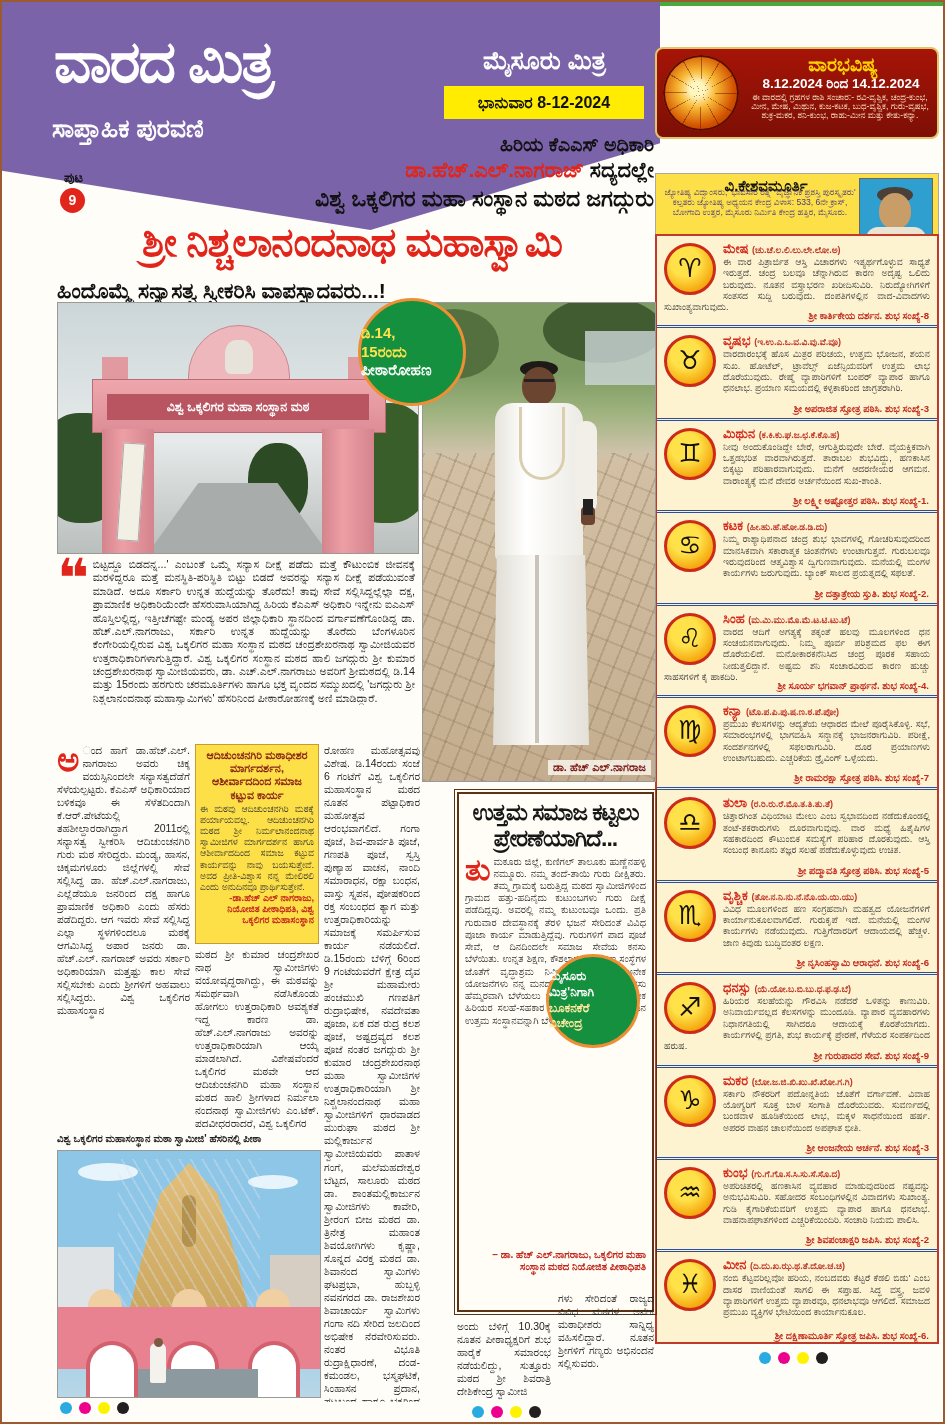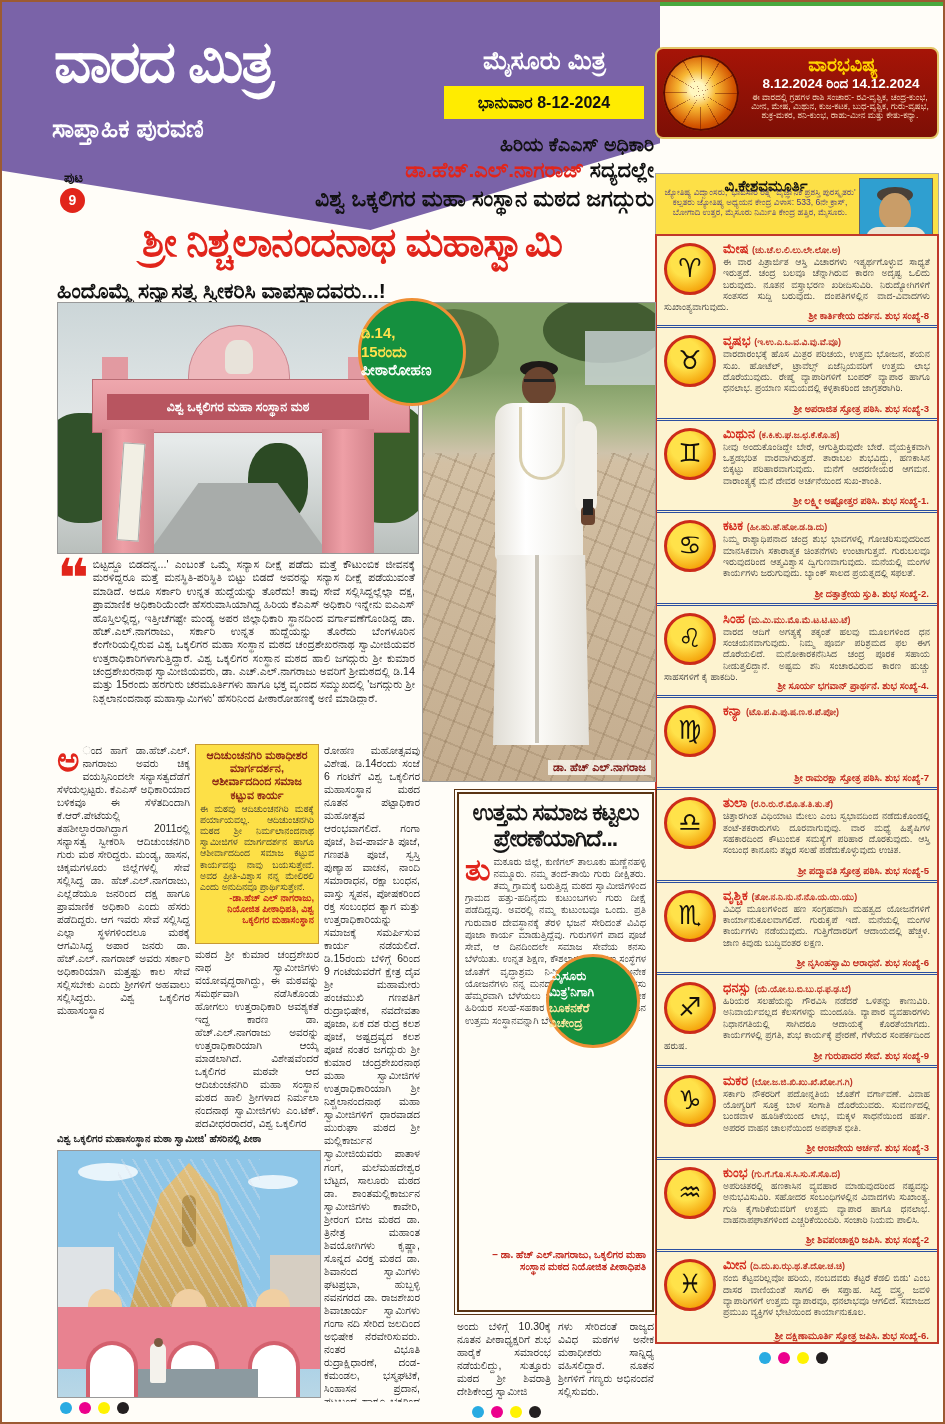--- a/index.html
+++ b/index.html
@@ -57,21 +57,21 @@
          border:3px solid #cc2b1a;box-sizing:border-box;text-align:center;line-height:44px;font-size:26px;color:#15100a;}
   .zhead{font-size:13px;font-weight:bold;color:#d42a1d;}
   .zhead .zletters{font-size:9px;color:#c0392b;}
   .zbody{font-size:9.3px;line-height:1.22;color:#3a3a3a;text-align:justify;}
   .zfoot{position:absolute;right:8px;bottom:3px;font-size:9.6px;font-weight:bold;color:#c2281c;}
   
   #gate{left:55px;top:300px;width:360px;height:250px;background:linear-gradient(#ccd6d8,#e6eaea 55%,#b9bfbc);overflow:hidden;border:1px solid #999;}
   .tree{position:absolute;background:#31512a;border-radius:45%;}
   #gate .road{position:absolute;left:90px;bottom:0;width:180px;height:70px;background:#a8acaa;clip-path:polygon(28% 0,72% 0,100% 100%,0 100%);}
   .pillar{position:absolute;top:126px;width:52px;height:124px;background:linear-gradient(90deg,#d4848c,#ee9fa6 40%,#d4848c);}
-  #lintel{position:absolute;left:34px;top:76px;width:292px;height:52px;background:linear-gradient(#eea7ad,#dd8d95);border:1px solid #b86b73;padding-left:24px;}
+  #lintel{position:absolute;left:34px;top:76px;width:292px;height:52px;background:linear-gradient(#eea7ad,#dd8d95);border:1px solid #b86b73;}
   #nameplate{position:absolute;left:14px;top:14px;width:262px;height:26px;background:#b85560;color:#fff;
              font-size:12.5px;font-weight:bold;text-align:center;line-height:26px;overflow:hidden;}
   #crest{position:absolute;left:130px;top:22px;width:100px;height:56px;background:#eeb7bb;border-radius:100px 100px 0 0;border:1px solid #c98891;}
   #crest .idol{position:absolute;left:36px;top:14px;width:28px;height:34px;background:#e8e3da;border-radius:40% 40% 20% 20%;}
   .pinn{position:absolute;top:54px;width:26px;height:24px;background:#e29aa1;}
   #banner{position:absolute;left:62px;top:140px;width:20px;height:96px;background:#f2efe4;border:1px solid #aaa;transform:rotate(4deg);}
   #man-photo{left:420px;top:300px;width:232px;height:478px;overflow:hidden;border:1px solid #999;
      background:linear-gradient(#7d9b63 0 70px,#9fb37f 110px,#cfc3ab 150px,#d3c0a4 160px,#c4ad8f 100%);}
   #man-photo .pavers{position:absolute;left:0;top:150px;width:100%;height:328px;
      background:repeating-linear-gradient(112deg,rgba(120,95,65,.25) 0 2px,transparent 2px 16px),
@@ -113,21 +113,21 @@
   #col3{left:322px;top:742px;width:96px;height:658px;}
   #strap{left:55px;top:1131px;width:262px;height:15px;font-size:10px;font-weight:bold;color:#222;overflow:hidden;white-space:nowrap;}
   
   #feature{left:455px;top:790px;width:197px;height:520px;border:2px solid #5a3414;outline:1px solid #5a3414;outline-offset:2px;
            box-sizing:border-box;padding:6px;overflow:hidden;background:#fffdf6;}
   #feat-title{font-size:23px;font-weight:bold;color:#171717;text-align:center;line-height:1.12;letter-spacing:-1px;margin-bottom:4px;}
   #feat-body{position:relative;font-size:9.8px;line-height:1.25;text-align:justify;color:#2c2c2c;height:390px;overflow:hidden;}
   #feat-body .dropcap{font-size:30px;}
   #feat-credit{font-size:10px;font-weight:bold;color:#c2281c;text-align:right;line-height:1.25;margin-top:3px;}
   #below-l{left:455px;top:1318px;width:94px;height:84px;}
-  #below-r{left:556px;top:1318px;width:96px;height:84px;}
+  #below-r{left:556px;top:1290px;width:96px;height:84px;}
   
   #temple{left:55px;top:1148px;width:262px;height:246px;border:1px solid #999;overflow:hidden;background:linear-gradient(#8ec6e8 0 55%,#b9d7e6);}
   #temple .cloud{position:absolute;background:#fff;border-radius:50%;opacity:.8;}
   #temple .bldgL{position:absolute;left:0;top:96px;width:56px;height:120px;background:#dfe3e6;}
   #temple .bldgR{position:absolute;right:0;top:104px;width:50px;height:112px;background:#d6cec2;}
   #temple .statue{position:absolute;left:66px;top:12px;width:130px;height:170px;background:linear-gradient(#e2c07c,#c8a35a);
                   clip-path:polygon(50% 0,72% 18%,86% 55%,100% 100%,0 100%,14% 55%,28% 18%);}
   #temple .trunk{position:absolute;left:124px;top:44px;width:14px;height:52px;background:#b4914c;border-radius:8px;}
   #temple .net{position:absolute;left:60px;top:8px;width:142px;height:176px;background:repeating-linear-gradient(60deg,rgba(220,225,235,.35) 0 2px,transparent 2px 10px);}
   #temple .wall{position:absolute;left:0;bottom:28px;width:262px;height:62px;background:#e88290;}
@@ -212,20 +212,21 @@
     <div class="zentry">
       <div class="zicon"><span>♌</span></div>
       <div class="zhead"><span class="zname">ಸಿಂಹ</span> <span class="zletters">(ಮ.ಮಿ.ಮು.ಮೊ.ಮೆ.ಟ.ಟಿ.ಟು.ಟೆ)</span></div>
       <div class="zbody">ವಾರದ ಆದಿಗೆ ಅಗತ್ಯಕ್ಕೆ ತಕ್ಕಂತೆ ಹಲವು ಮೂಲಗಳಿಂದ ಧನ ಸಂಚಯನವಾಗುವುದು. ನಿಮ್ಮ ಪೂರ್ವ ಪರಿಶ್ರಮದ ಫಲ ಈಗ ದೊರೆಯಲಿದೆ. ಮನೋಕಾರಕನೆನಿಸಿದ ಚಂದ್ರ ಪೂರಕ ಸಹಾಯ ನೀಡುತ್ತಲಿದ್ದಾನೆ. ಅಷ್ಟಮ ಶನಿ ಸಂಚಾರವಿರುವ ಕಾರಣ ಹುಚ್ಚು ಸಾಹಸಗಳಿಗೆ ಕೈ ಹಾಕದಿರಿ.</div>
       <div class="zfoot">ಶ್ರೀ ಸೂರ್ಯ ಭಗವಾನ್ ಪ್ರಾರ್ಥನೆ. ಶುಭ ಸಂಖ್ಯೆ-4.</div>
     </div>
 
     <div class="zentry">
       <div class="zicon"><span>♍</span></div>
       <div class="zhead"><span class="zname">ಕನ್ಯಾ</span> <span class="zletters">(ಟೊ.ಪ.ಪಿ.ಪು.ಷ.ಣ.ಠ.ಪೆ.ಪೋ)</span></div>
+      <div class="zbody">ಪ್ರಮುಖ ಕೆಲಸಗಳನ್ನು ಆದ್ಯತೆಯ ಆಧಾರದ ಮೇಲೆ ಪೂರೈಸಿಕೊಳ್ಳಿ. ಸಭೆ, ಸಮಾರಂಭಗಳಲ್ಲಿ ಭಾಗವಹಿಸಿ ಸನ್ಮಾನಕ್ಕೆ ಭಾಜನರಾಗುವಿರಿ. ಪರೀಕ್ಷೆ, ಸಂದರ್ಶನಗಳಲ್ಲಿ ಸಫಲರಾಗುವಿರಿ. ದೂರ ಪ್ರಯಾಣಗಳು ಉಂಟಾಗಬಹುದು. ಎಚ್ಚರಿಕೆಯ ಡ್ರೈವಿಂಗ್ ಒಳ್ಳೆಯದು.</div>
       <div class="zfoot">ಶ್ರೀ ರಾಮರಕ್ಷಾ ಸ್ತೋತ್ರ ಪಠಿಸಿ. ಶುಭ ಸಂಖ್ಯೆ-7</div>
     </div>
 
     <div class="zentry">
       <div class="zicon"><span>♎</span></div>
       <div class="zhead"><span class="zname">ತುಲಾ</span> <span class="zletters">(ರ.ರಿ.ರು.ರೆ.ಮೊ.ತ.ತಿ.ತು.ತೆ)</span></div>
       <div class="zbody">ಚಿತ್ತಾರಗಿಂತ ವಿಧಿಯಾಟ ಮೇಲು ಎಂಬ ಸ್ವಭಾವದಿಂದ ನಡೆದುಕೊಂಡಲ್ಲಿ ತಂಟೆ-ತಕರಾರುಗಳು ದೂರವಾಗುವುವು. ವಾರ ಮಧ್ಯೆ ಹಿತೈಷಿಗಳ ಸಹಕಾರದಿಂದ ಕೌಟುಂಬಿಕ ಸಮಸ್ಯೆಗೆ ಪರಿಹಾರ ದೊರಕುವುದು. ಆಸ್ತಿ ಸಂಬಂಧ ಕಾನೂನು ತಜ್ಞರ ಸಲಹೆ ಪಡೆದುಕೊಳ್ಳುವುದು ಉಚಿತ.</div>
       <div class="zfoot">ಶ್ರೀ ಪದ್ಮಾವತಿ ಸ್ತೋತ್ರ ಪಠಿಸಿ. ಶುಭ ಸಂಖ್ಯೆ-5</div>
     </div>
 

